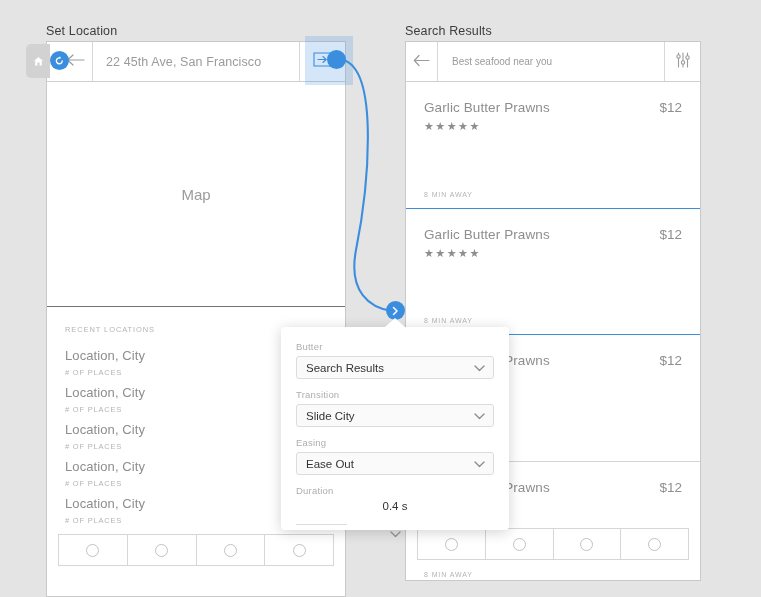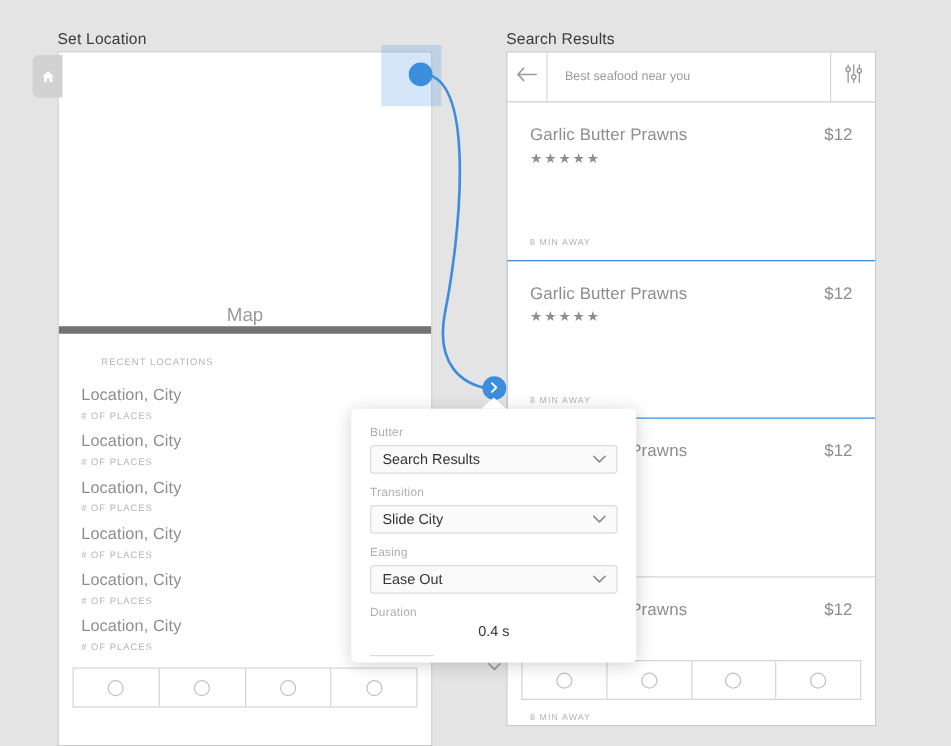--- a/index.html
+++ b/index.html
@@ -81,30 +81,30 @@
     left: 305px; top: 36px;
     width: 48px; height: 49px;
     background: rgba(59,142,222,.22);
     z-index: 2;
     pointer-events: none;
   }
 
   .map-area {
     height: 225px;
     background: #ffffff;
-    border-bottom: 6px solid #737373;
-    display: flex; align-items: flex-end; justify-content: center;
+    border-bottom: 1px solid #737373;
+    display: flex; align-items: center; justify-content: center;
   }
   .map-label { font-size: 15px; color: #9b9b9b; }
 
   .recent-head {
     font-size: 7.5px;
     color: #b4b4b4;
     letter-spacing: .9px;
-    padding: 18px 0 6px 34px;
+    padding: 18px 0 6px 18px;
   }
   .loc-item { padding: 8px 18px 0 18px; }
   .loc-name { font-size: 13px; color: #8e8e8e; letter-spacing: .1px; }
   .loc-sub  { font-size: 7.5px; color: #b4b4b4; letter-spacing: .8px; margin-top: 5px; }
 
   .tabbar {
     position: absolute;
     left: 11px; right: 11px; bottom: 0;
     height: 32px;
     display: flex;
@@ -243,20 +243,44 @@
   <div class="home-tab">
     <span>
       <svg width="11" height="11" viewBox="0 0 11 11">
         <path d="M5.5 1 L10 5 L8.8 5 L8.8 9.6 L6.6 9.6 L6.6 6.6 L4.4 6.6 L4.4 9.6 L2.2 9.6 L2.2 5 L1 5 Z" fill="#ffffff"></path>
       </svg>
     </span>
   </div>
 
   <div class="device" id="left-device">
 
+    <div class="topbar">
+      <div class="nav-cell">
+        <div class="undo-badge">
+          <svg width="11" height="11" viewBox="0 0 12 12">
+            <path d="M6.2 3.2 A3.2 3.2 0 1 0 9 6.4" fill="none" stroke="#ffffff" stroke-width="1.5" stroke-linecap="round"></path>
+            <path d="M6.6 1.3 L5.2 3.3 L7.5 3.8 Z" fill="#ffffff"></path>
+          </svg>
+        </div>
+        <span style="margin-left:12px;">
+          <svg width="19" height="14" viewBox="0 0 19 14">
+            <path d="M7 2 L1.6 7 L7 12 M1.8 7 L18 7" fill="none" stroke="#9b9b9b" stroke-width="1.2" stroke-linecap="round" stroke-linejoin="round"></path>
+          </svg>
+        </span>
+      </div>
+      <div class="addr">22 45th Ave, San Francisco</div>
+      <div class="act-cell">
+        <span>
+          <svg width="19" height="15" viewBox="0 0 19 15">
+            <path d="M1 1 L1 14 L18 14 L18 1 Z" fill="none" stroke="#3b8ede" stroke-width="1.1"></path>
+            <path d="M5 7.5 L13 7.5 M10 4.5 L13.2 7.5 L10 10.5" fill="none" stroke="#3b8ede" stroke-width="1.1" stroke-linecap="round" stroke-linejoin="round"></path>
+          </svg>
+        </span>
+      </div>
+    </div>
 
     <div class="map-area">
       <span class="map-label">Map</span>
     </div>
 
     <div class="recent-head">RECENT LOCATIONS</div>
 
     <div>
       <div class="loc-item">
         <div class="loc-name">Location, City</div>

